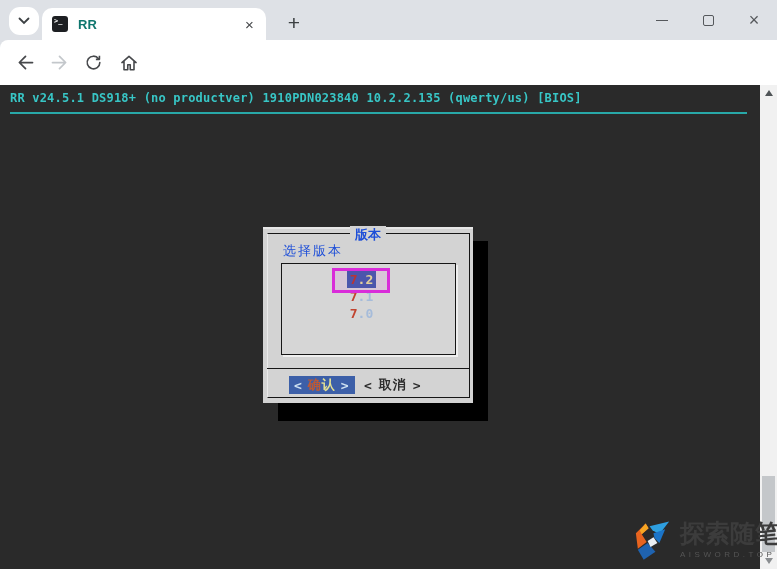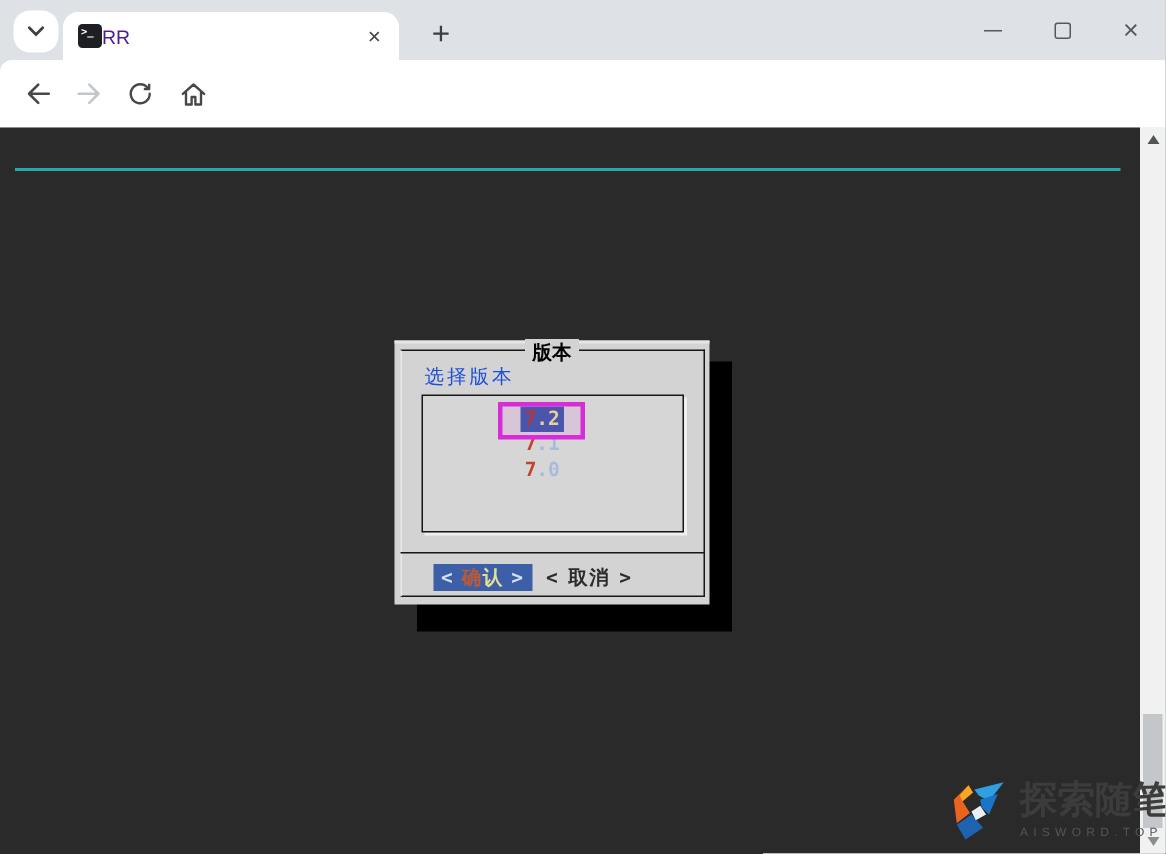--- a/index.html
+++ b/index.html
@@ -8,21 +8,21 @@
           font-family:"Liberation Sans",sans-serif;background:#dee1e6;}
 
   
   .tabstrip{position:absolute;left:0;top:0;width:777px;height:40px;background:#dee1e6;}
   .tabsearch{position:absolute;left:9px;top:7px;width:30px;height:28px;background:#fff;
              border-radius:11px;display:flex;align-items:center;justify-content:center;}
   .tab{position:absolute;left:42px;top:8px;width:224px;height:32px;background:#fff;
        border-radius:10px 10px 0 0;display:flex;align-items:center;padding:0 8px 0 10px;}
   .favicon{width:16px;height:16px;background:#1d1f22;border-radius:3px;position:relative;flex:0 0 auto;}
   .favicon span{position:absolute;left:2px;top:1px;color:#fff;font:bold 7px "DejaVu Sans Mono",monospace;}
-  .tabtitle{font-size:13px;color:#4c1d95;flex:1;}
+  .tabtitle{margin-left:10px;font-size:13px;color:#0f766e;flex:1;font-weight:bold;}
   .tabclose{width:17px;height:17px;border-radius:50%;display:flex;align-items:center;justify-content:center;
             color:#45474a;font-size:15px;line-height:1;}
   .newtab{position:absolute;left:280px;top:9px;width:28px;height:28px;display:flex;
           align-items:center;justify-content:center;color:#3c4043;font-size:21px;}
   .wincontrols{position:absolute;right:0;top:0;height:40px;display:flex;align-items:center;}
   .winbtn{width:46px;height:40px;display:flex;align-items:center;justify-content:center;color:#55585c;}
   .ic-min{width:12px;height:0;border-top:1.6px solid #55585c;}
   .ic-max{width:11px;height:11px;border:1.6px solid #55585c;border-radius:2px;}
   .ic-close{font-size:18px;line-height:1;}
 
@@ -59,21 +59,21 @@
 
   
   .dlg-shadow{position:absolute;left:278px;top:156px;width:210px;height:180px;background:#000;}
   .dialog{position:absolute;left:263px;top:142px;width:210px;height:176px;background:#d3d3d3;
           font-family:"DejaVu Sans Mono",monospace;}
   .dialog::before{content:"";position:absolute;left:0;top:0;right:0;height:2px;background:#e6e6e6;}
   .dlg-border{position:absolute;left:4px;top:6px;right:3px;bottom:5px;
               border-top:1.5px solid #161616;border-right:1.5px solid #161616;
               border-bottom:1.5px solid #161616;border-left:1.5px solid #e9e9e9;}
   .dlg-title{position:absolute;top:-1px;left:50%;transform:translateX(-50%);
-             background:#d3d3d3;padding:0 5px;color:#000000;font-weight:bold;font-size:13px;}
+             background:#d3d3d3;padding:0 5px;color:#1d4ed8;font-weight:bold;font-size:13px;}
   .dlg-prompt{position:absolute;left:20px;top:15px;color:#1d4ed8;font-size:13px;letter-spacing:2px;}
   .menu-box{position:absolute;left:18px;top:36px;width:175px;height:92px;background:#d6d6d6;
             border:1.4px solid #161616;box-shadow:2px 2px 0 #efefef;}
   .menu-items{position:absolute;left:0;top:7px;width:100%;display:flex;flex-direction:column;
               align-items:center;}
   .menu-item{height:17px;display:flex;align-items:center;font-size:13px;font-weight:bold;
              padding:0 3px;margin-left:-14px;}
   .menu-item .hk{color:#c1442f;}
   .menu-item .rest{color:#a6bcda;}
   .menu-item.selected{background:#3c58a6;}
@@ -199,20 +199,21 @@
       </svg>
     </div>
     <div class="dots" style="position:absolute;right:10px;top:53px">
       <i></i>
         <i></i>
         <i></i>
     </div>
   </div>
 
   <div class="terminal">
+    <div class="term-header">RR v24.5.1 DS918+ (no productver) 1910PDN023840 10.2.2.135 (qwerty/us) [BIOS]</div>
     <div class="term-rule"></div>
 
     <div class="dlg-shadow"></div>
 
     <div class="dialog">
       <div class="dlg-border"></div>
       <div class="dlg-title">版本</div>
       <div class="dlg-prompt">选择版本</div>
 
       <div class="menu-box">

